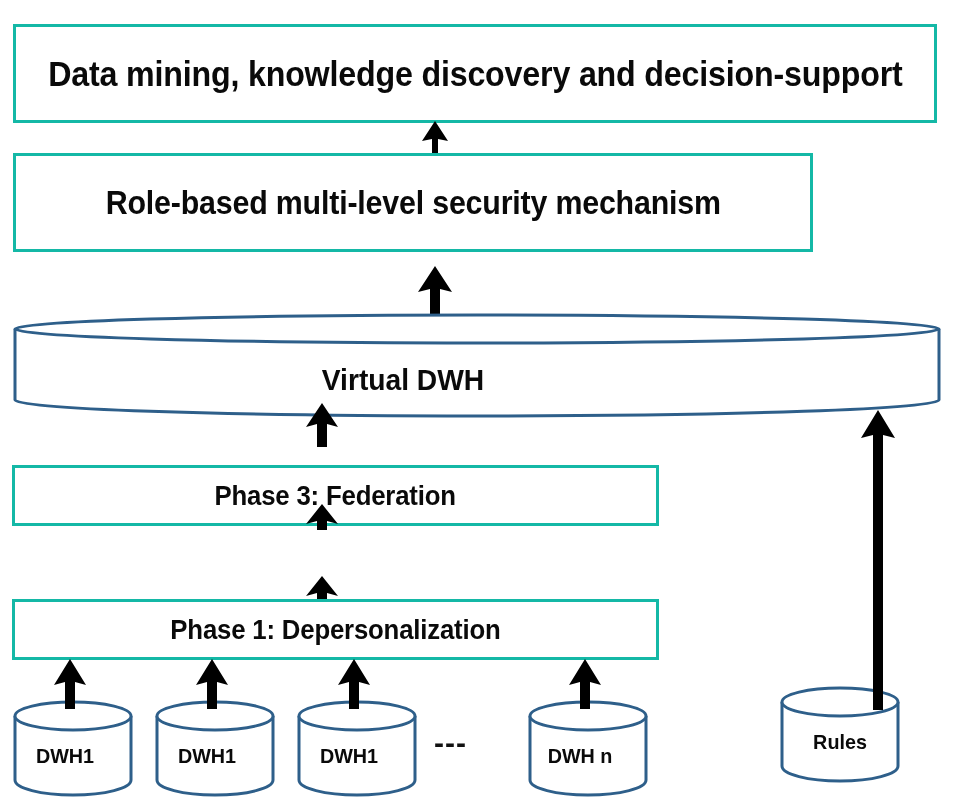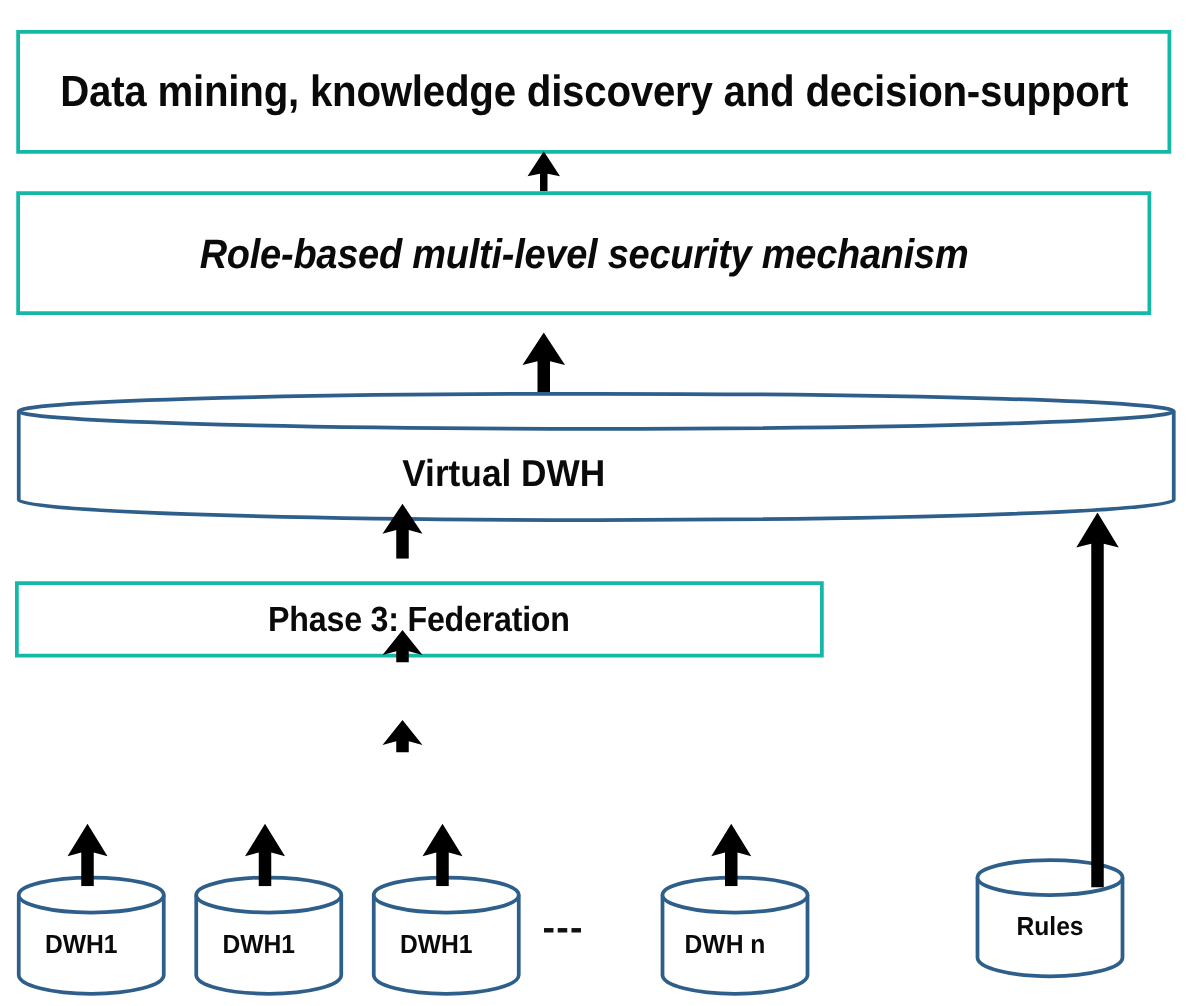--- a/index.html
+++ b/index.html
@@ -59,21 +59,21 @@
   .dashes {
     position: absolute;
     font-weight: bold;
     color: #111111;
     letter-spacing: 1px;
   }
   
   #box-datamining { left: 13px;  top: 24px;  width: 924px; height: 99px;  }
   #box-datamining .rect-label { font-size: 35px; }
 
-  #box-security   { left: 13px;  top: 153px; width: 908px; height: 99px; font-style: italic;  }
+  #box-security   { left: 13px;  top: 153px; width: 800px; height: 99px;  }
   #box-security   .rect-label { font-size: 33px; }
 
   #cyl-virtual    { left: 13px;  top: 313px; width: 780px; height: 103px; }
   #cyl-virtual .cyl-label { top: 50px; font-size: 30px; }
 
   #box-phase3     { left: 12px;  top: 465px; width: 647px; height: 61px;  }
   #box-phase2     { left: 12px;  top: 527px; width: 647px; height: 61px;  }
   #box-phase1     { left: 12px;  top: 599px; width: 647px; height: 61px;  }
   #box-phase3 .rect-label,
   #box-phase2 .rect-label,
@@ -128,20 +128,23 @@
 
   <svg class="arrow" style="left:303px; top:504px; width:40px; height:26px;">
     <polygon points="19,0 35,20 24,17 24,26 14,26 14,17 3,20" fill="#000000"></polygon>
   </svg>
 
 
   <svg class="arrow" style="left:303px; top:576px; width:40px; height:26px;">
     <polygon points="19,0 35,20 24,17 24,26 14,26 14,17 3,20" fill="#000000"></polygon>
   </svg>
 
+  <div class="node rect" id="box-phase1">
+    <span class="rect-label">Phase 1: Depersonalization</span>
+  </div>
 
   <div class="node cyl dwh-cyl" id="cyl-dwh1">
     <svg width="120" height="96" viewBox="0 0 120 96" preserveAspectRatio="none">
       <path d="M2,16 L2,80 A58,15 0 0 0 118,80 L118,16" fill="#ffffff" stroke="#2E5F8A" stroke-width="3"></path>
       <ellipse cx="60" cy="16" rx="58" ry="14" fill="#ffffff" stroke="#2E5F8A" stroke-width="3"></ellipse>
     </svg>
     <span class="cyl-label">DWH1</span>
   </div>
 
   <div class="node cyl dwh-cyl" id="cyl-dwh2">

